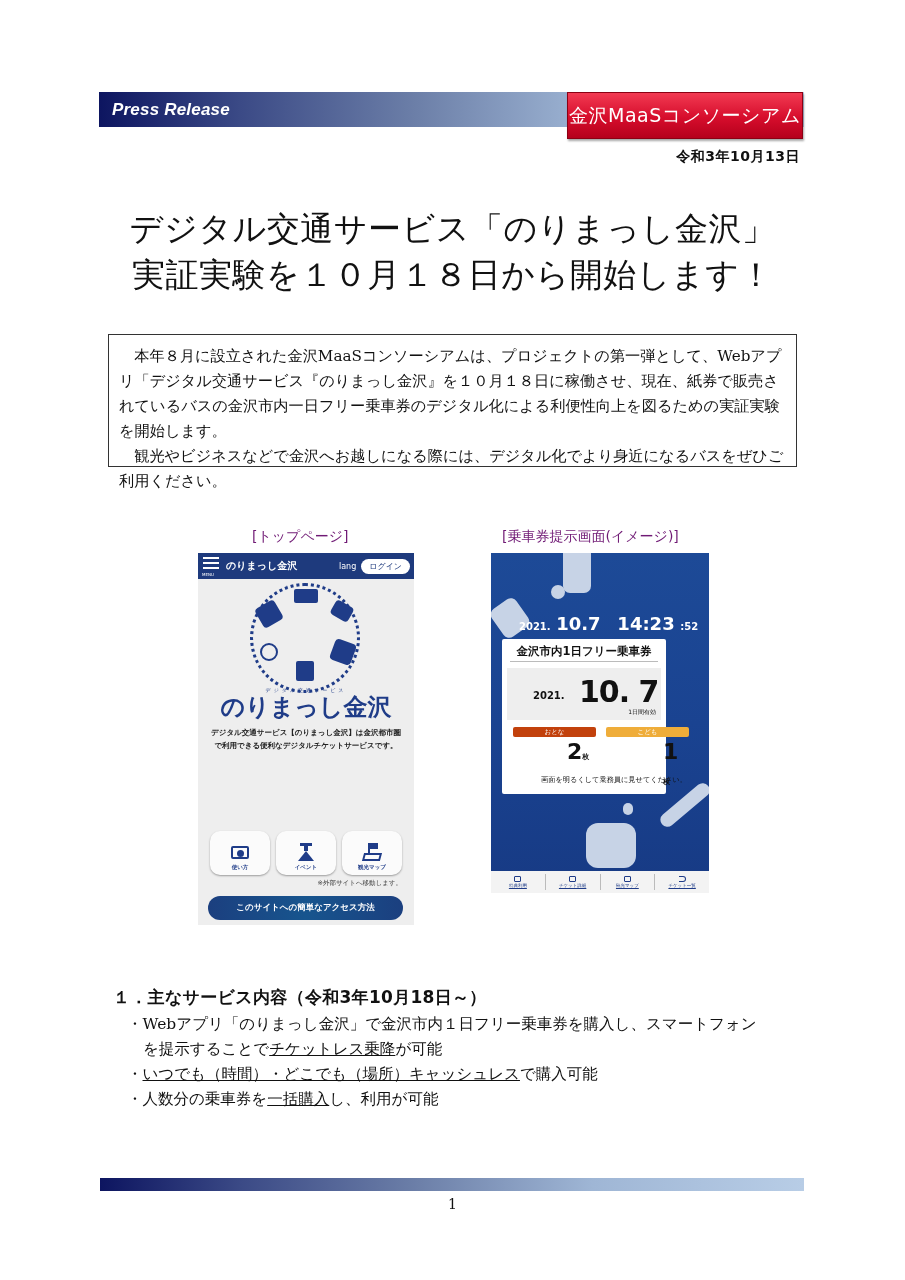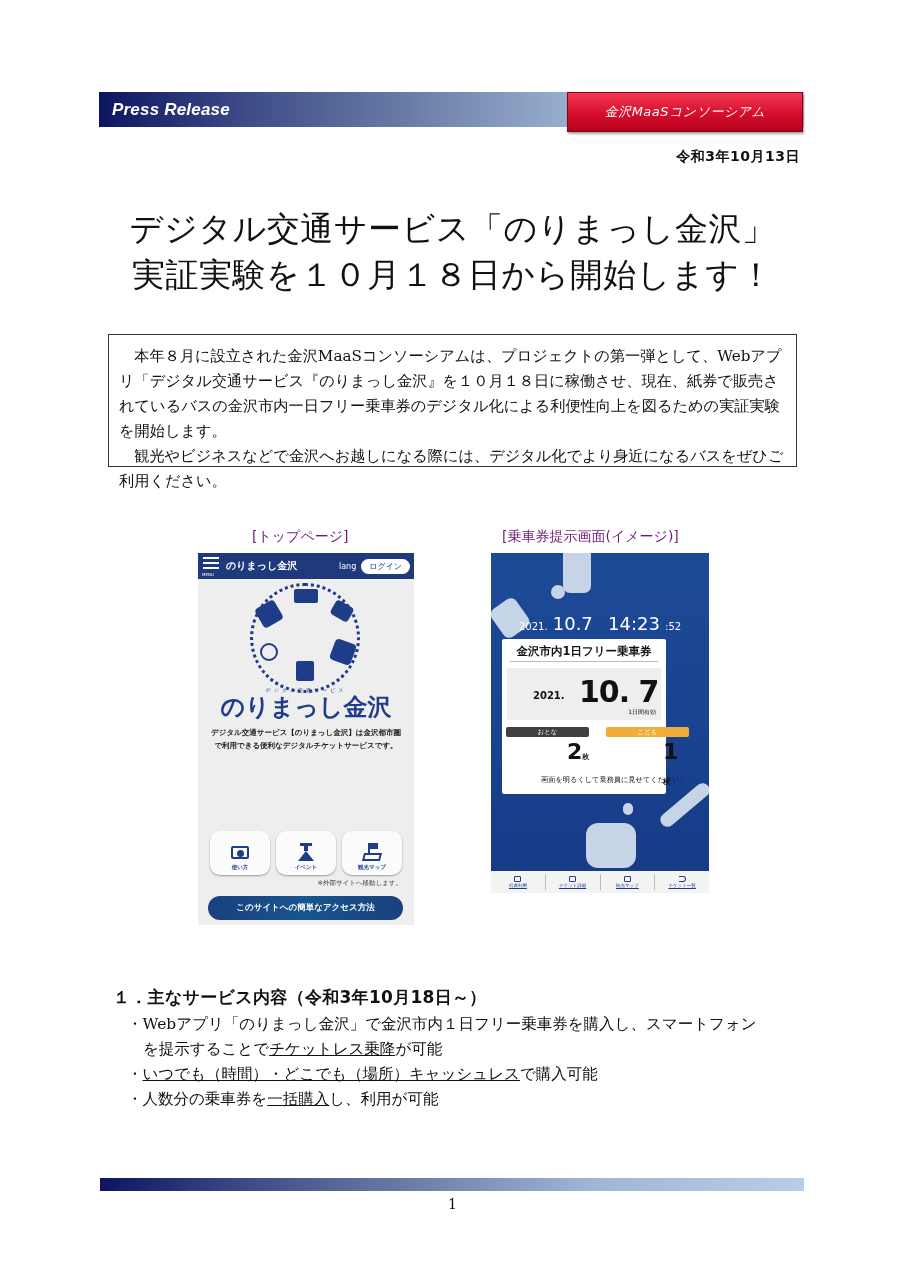--- a/index.html
+++ b/index.html
@@ -3,24 +3,24 @@
 <meta charset="utf-8">
 <style>
   * { box-sizing: border-box; margin: 0; padding: 0; }
   html, body { width: 905px; height: 1280px; background: #ffffff; }
   body { position: relative; font-family: "DejaVu Sans", "Liberation Sans", sans-serif; color: #111; overflow: hidden; }
 
   .header-bar { position: absolute; left: 99px; top: 92px; width: 705px; height: 35px;
     background: linear-gradient(90deg, #0d1560 0%, #3b4a86 20%, #6c7fa8 45%, #9fb6d5 70%, #b8cde6 100%); }
   .press-label { position: absolute; left: 13px; top: 8px; font-family: "Liberation Sans", sans-serif;
     font-weight: bold; font-style: italic; font-size: 17px; color: #ffffff; letter-spacing: 0.2px; }
-  .consortium-badge { position: absolute; left: 567px; top: 92px; width: 236px; height: 40px;
+  .consortium-badge { position: absolute; left: 567px; top: 92px; width: 236px; height: 47px;
     background: linear-gradient(180deg, #f23a52 0%, #d60d2c 55%, #b5001c 100%);
     border: 1px solid #8c0013; box-shadow: 1px 2px 2px rgba(0,0,0,0.35);
-    color: #fff; font-size: 13px; display: flex; align-items: center; justify-content: center; letter-spacing: 0.5px; font-style: italic; }
+    color: #fff; font-size: 19px; display: flex; align-items: center; justify-content: center; letter-spacing: 0.5px; }
 
   .date { position: absolute; right: 105px; top: 148px; font-size: 14px; font-weight: bold; letter-spacing: 0.5px; }
 
   .title { position: absolute; left: 0; width: 905px; top: 206px; text-align: center;
     font-size: 33px; line-height: 46px; font-weight: normal; color: #111; letter-spacing: 0.5px; }
 
   .summary-box { position: absolute; left: 108px; top: 334px; width: 689px; height: 133px;
     border: 1px solid #333; padding: 9px 10px 0 10px;
     font-family: "DejaVu Serif", "Liberation Serif", serif; font-size: 15.2px; line-height: 25px; color: #111; }
   .summary-box p { text-indent: 1em; }
@@ -52,21 +52,21 @@
   .tile .tlabel { font-size: 5.5px; color: #1f3c88; font-weight: bold; }
   .ext-note { position: absolute; right: 12px; top: 326px; font-size: 6.5px; color: #333; }
   .access-btn { position: absolute; left: 10px; top: 343px; width: 195px; height: 24px; border-radius: 12px;
     background: linear-gradient(90deg, #1b3f7f 0%, #17558e 50%, #1b3f7f 100%);
     color: #fff; font-size: 8.5px; font-weight: bold; display: flex; align-items: center; justify-content: center; }
 
   
   .phone2 { position: absolute; left: 491px; top: 553px; width: 218px; height: 340px; overflow: hidden;
     background: linear-gradient(180deg, #1d4a97 0%, #1a4391 50%, #173a84 100%); }
   .deco { position: absolute; background: #c7d3e6; border-radius: 7px; }
-  .p2-clock { position: absolute; left: 28px; top: 60px; color: #fff; font-weight: normal; white-space: nowrap; }
+  .p2-clock { position: absolute; left: 28px; top: 60px; color: #fff; font-weight: bold; white-space: nowrap; }
   .p2-clock .small { font-size: 10px; }
   .p2-clock .big { font-size: 18px; }
   .ticket-card { position: absolute; left: 11px; top: 86px; width: 164px; height: 155px; background: #fff; border-radius: 2px; }
   .tc-title { text-align: center; font-size: 11.5px; font-weight: bold; padding-top: 5px; height: 23px; border-bottom: 1px solid #bbb; margin: 0 8px; }
   .tc-date { margin: 6px 5px 0 5px; height: 52px; background: #eeeeee; position: relative; }
   .tc-date .yr { position: absolute; left: 26px; top: 22px; font-size: 10px; font-weight: bold; }
   .tc-date .md { position: absolute; left: 72px; top: 6px; font-size: 30px; font-weight: bold; letter-spacing: -1px; }
   .tc-date .valid { position: absolute; right: 5px; bottom: 3px; font-size: 6px; }
   .fare-pill { position: absolute; top: 88px; width: 83px; height: 10px; border-radius: 2px; color: #fff; font-size: 6.5px; text-align: center; line-height: 10px; }
   .fare-count { position: absolute; top: 100px; font-weight: bold; font-size: 22px; margin-left: 23px; }
@@ -183,21 +183,21 @@
     <span class="small">:52</span>
   </div>
 
   <div class="ticket-card">
     <div class="tc-title">金沢市内1日フリー乗車券</div>
     <div class="tc-date">
       <span class="yr">2021.</span>
       <span class="md">10. 7</span>
       <span class="valid">1日間有効</span>
     </div>
-    <div class="fare-pill" style="left:4px; background:#404040;">おとな</div>
+    <div class="fare-pill" style="left:11px; background:#c2410c;">おとな</div>
     <div class="fare-pill" style="left:104px; background:#efad3a;">こども</div>
     <div class="fare-count" style="left:42px;">
       <span>2</span><span class="unit">枚</span>
     </div>
     <div class="fare-count" style="left:138px;">
       <span>1</span><span class="unit">枚</span>
     </div>
     <div class="tc-note">画面を明るくして乗務員に見せてください。</div>
   </div>
 

